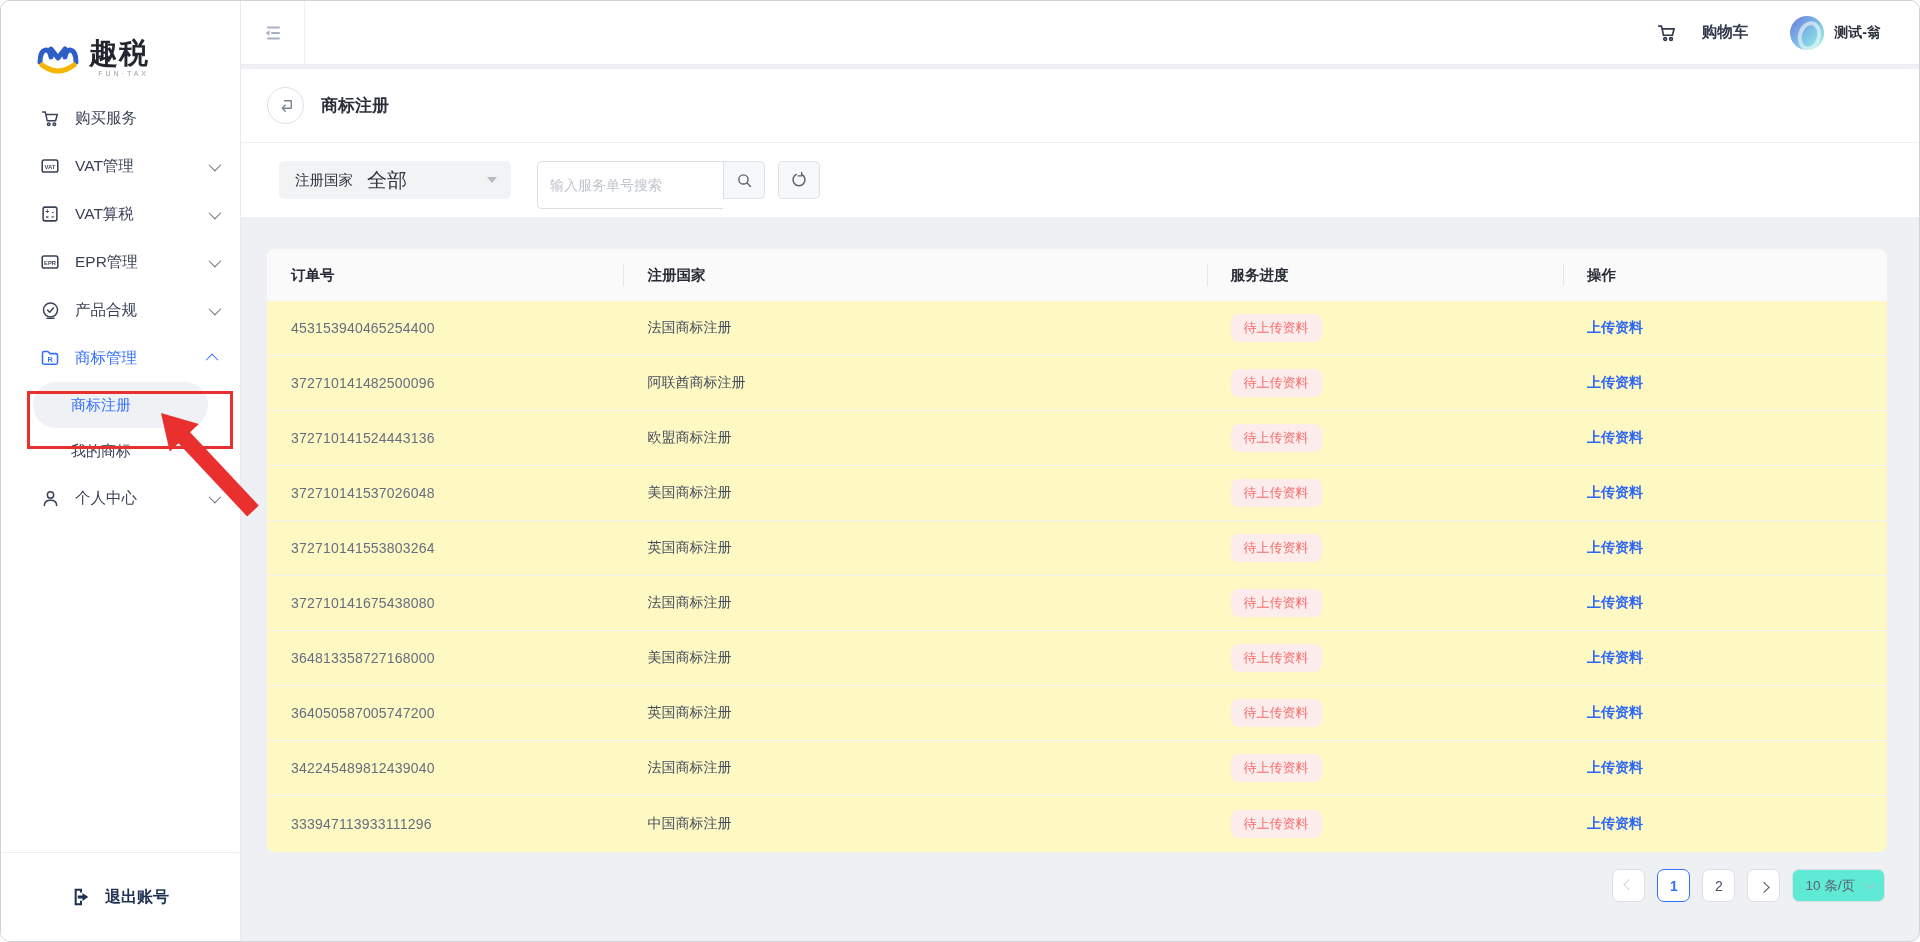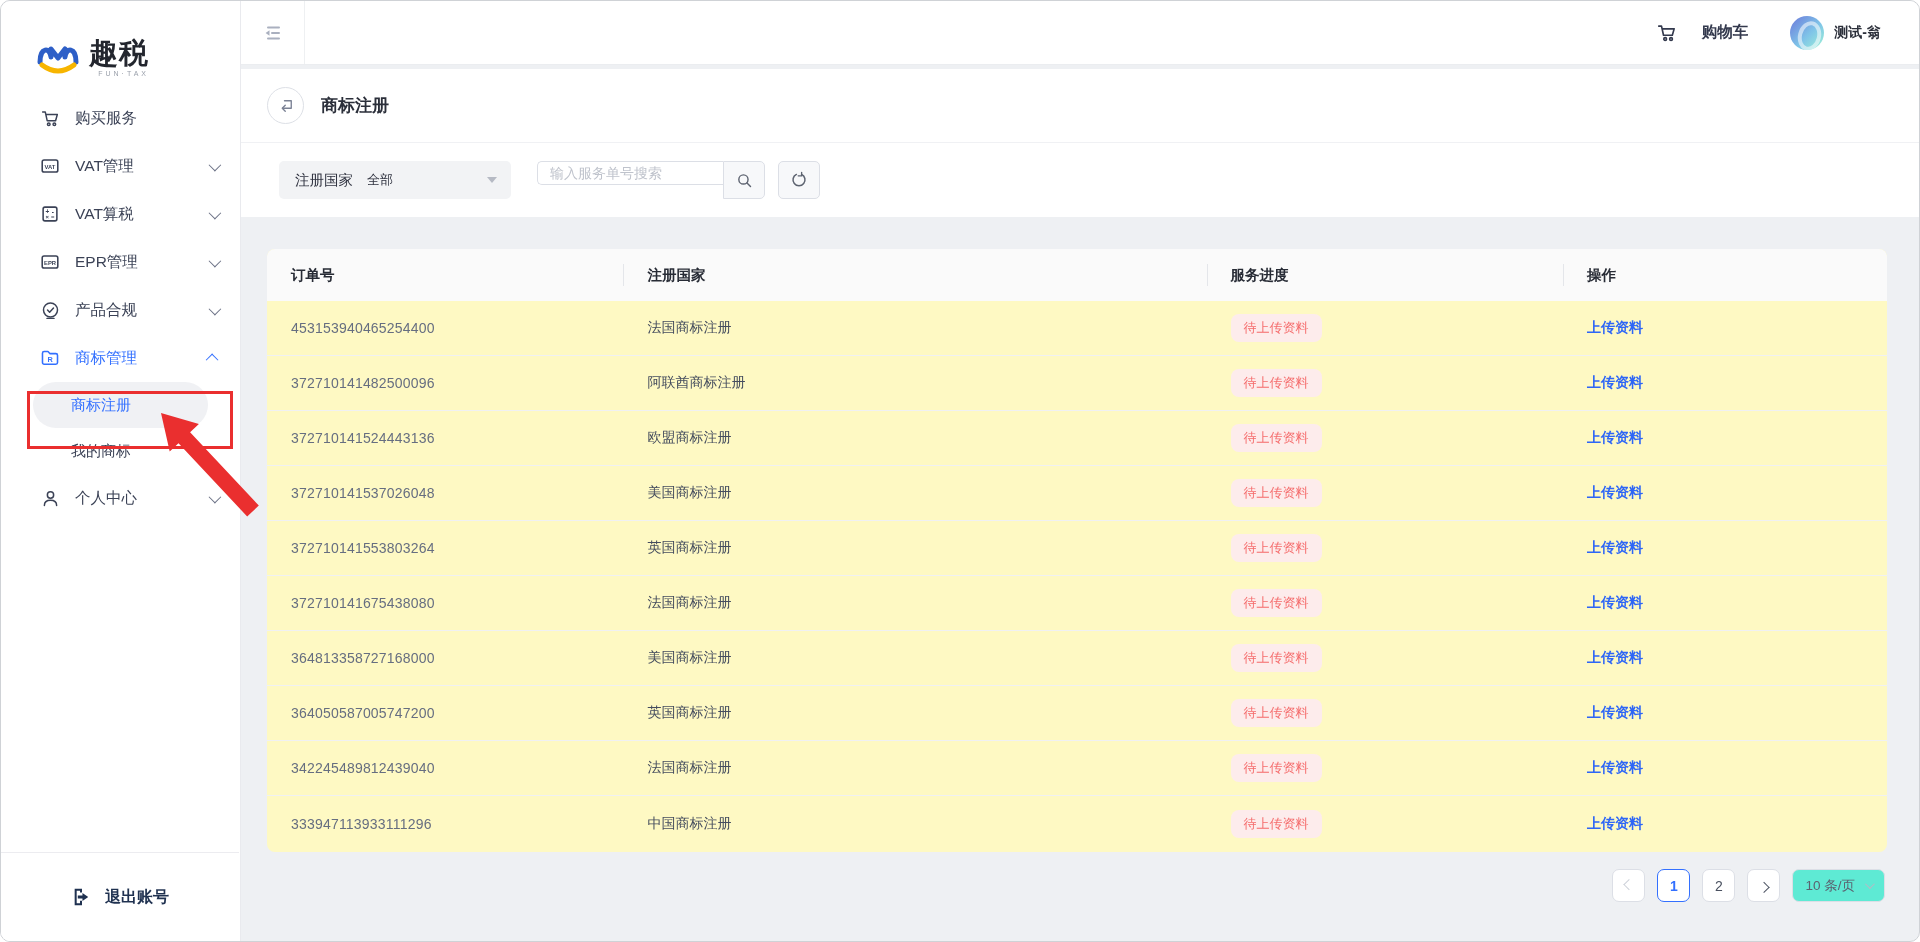--- a/index.html
+++ b/index.html
@@ -35,24 +35,24 @@
   .avatar::after { content:""; position:absolute; left:8px; top:5px; width:15px; height:22px; border-radius:50%; border:4.5px solid rgba(255,255,255,.55); transform:rotate(14deg); }
   .username { font-size:14px; font-weight:700; color:#2b2f3a; }
 
   
   .title-band { position:absolute; left:240px; right:0; top:68px; height:74px; background:#fff; display:flex; align-items:center; padding-left:26px; border-bottom:1px solid #f0f1f4; }
   .back-btn { width:37px; height:37px; border:1px solid #dde0e6; border-radius:50%; display:flex; align-items:center; justify-content:center; cursor:pointer; background:#fff; }
   .page-title { margin-left:17px; font-size:17px; font-weight:700; color:#2b2f3a; }
   .filter-band { position:absolute; left:240px; right:0; top:142px; height:74px; background:#fff; display:flex; align-items:center; padding-left:38px; gap:26px; }
   .country-select { width:232px; height:38px; background:#f2f3f5; border-radius:5px; display:flex; align-items:center; padding:0 14px 0 16px; cursor:pointer; }
   .country-select .lbl { font-size:14.5px; color:#303340; }
-  .country-select .val { font-size:13px; color:#303340; margin-left:14px; flex:1; }
+  .country-select .val { font-size:20px; color:#303340; margin-left:14px; flex:1; }
   .caret-down { width:0; height:0; border-left:5.5px solid transparent; border-right:5.5px solid transparent; border-top:6.5px solid #b6bac4; }
   .search-wrap { display:flex; align-items:stretch; height:38px; }
-  .search-input { width:186px; height:24px; border:1px solid #dcdfe6; border-right:none; border-radius:5px 0 0 5px; padding:0 12px; font-size:14px; color:#303340; outline:none; background:#fff; font-family:inherit; }
+  .search-input { width:186px; height:48px; border:1px solid #dcdfe6; border-right:none; border-radius:5px 0 0 5px; padding:0 12px; font-size:14px; color:#303340; outline:none; background:#fff; font-family:inherit; }
   .search-input::placeholder { color:#bfc3cc; }
   .search-btn { width:42px; border:1px solid #dcdfe6; border-radius:0 5px 5px 0; background:#f7f8fa; display:flex; align-items:center; justify-content:center; cursor:pointer; }
   .refresh-btn { width:42px; height:38px; margin-left:13px; border:1px solid #dcdfe6; border-radius:5px; background:#f7f8fa; display:flex; align-items:center; justify-content:center; cursor:pointer; }
 
   
   .card { position:absolute; left:266px; top:248px; width:1620px; height:603px; background:#fef9c3; border-radius:8px; overflow:hidden; }
   .t-grid { display:grid; grid-template-columns:22% 36% 22% 20%; }
   .thead { background:#fafafa; height:52px; align-items:center; }
   .thead .cell { position:relative; padding-left:24px; font-size:14.5px; font-weight:700; color:#272b35; height:52px; display:flex; align-items:center; }
   .thead .cell + .cell::before { content:""; position:absolute; left:0; top:15px; width:1px; height:22px; background:#e4e6ea; }

